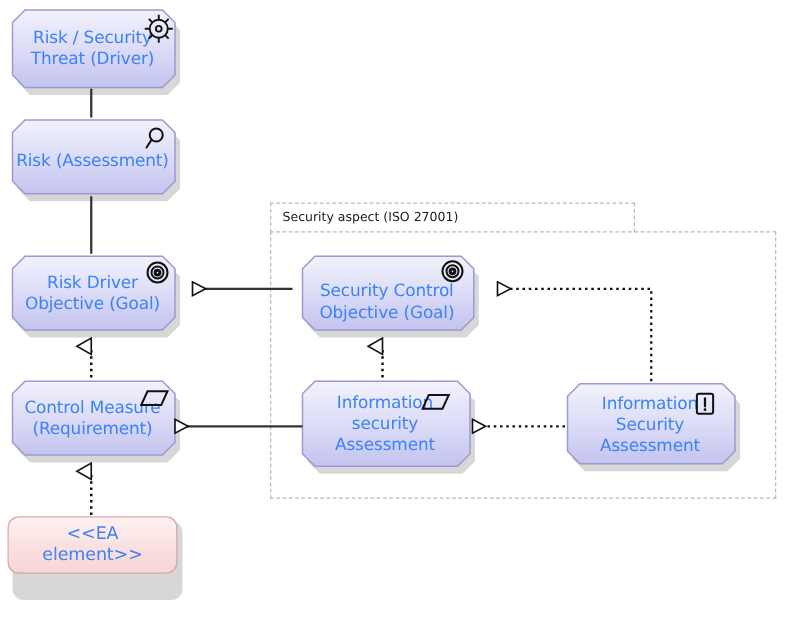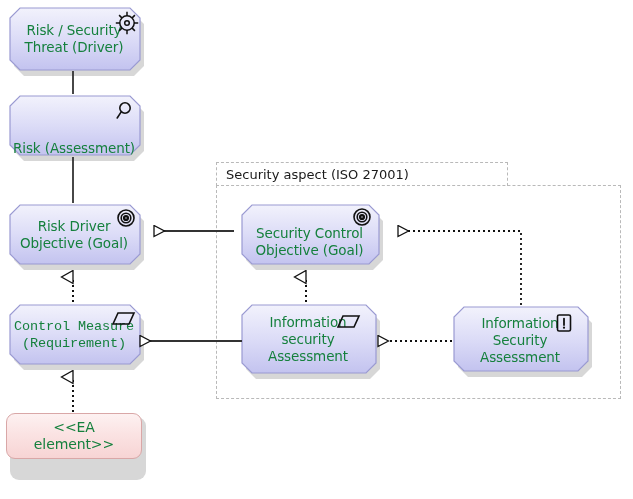--- a/index.html
+++ b/index.html
@@ -14,41 +14,41 @@
 
   
   .group-tab{
     position:absolute;
     border:1px dashed #b9b9b9;
     border-bottom:none;
     background:#ffffff;
     box-sizing:border-box;
     display:flex;align-items:center;
     padding-left:9px;
-    font-size:13px;color:#1a1a1a;
+    font-size:10px;color:#1a1a1a;
     white-space:nowrap;
   }
   .group-body{
     position:absolute;
     border:1px dashed #b9b9b9;
     background:transparent;
     box-sizing:border-box;
   }
 
   
   .node{
     position:absolute;
     box-sizing:border-box;
     display:flex;
     align-items:center;
     justify-content:center;
     text-align:center;
     font-size:13.5px;
     line-height:17px;
-    color:#15803d;
+    color:#3b82f6;
     letter-spacing:-0.1px;
   }
   .node .label{ position:relative; z-index:3; padding:0 6px; pointer-events:none;}
   .node .shapebg{position:absolute;left:0;top:0;width:100%;height:100%;z-index:1;}
   .node .ico{position:absolute;z-index:4;}
   .node.pink .shapebg{
     border:1px solid #d9a7a7;
     border-radius:9px;
     background:linear-gradient(to bottom,#fdf1f1 0%,#fbe3e3 45%,#f7d4d4 100%);
     box-sizing:border-box;
@@ -145,21 +145,21 @@
           <line x1="5.1" y1="5.1" x2="8.1" y2="8.1"></line>
           <line x1="17.9" y1="17.9" x2="20.9" y2="20.9"></line>
           <line x1="20.9" y1="5.1" x2="17.9" y2="8.1"></line>
           <line x1="8.1" y1="17.9" x2="5.1" y2="20.9"></line>
         </g>
       </svg>
     </span>
     <span class="label" style="margin-top:-1px;"><span>Risk / Security</span><br><span>Threat (Driver)</span></span>
   </div>
 
-  <div class="node" style="left:6px;top:94px;width:136px;height:63px;align-items:flex-end;">
+  <div class="node" style="left:6px;top:94px;width:136px;height:63px;">
     <svg class="octsvg" width="140" height="67" viewBox="0 0 140 67">
       <polygon points="14,4 124,4 134,14 134,53 124,63 14,63 4,53 4,14" fill="#d7d7d7" transform="translate(4,4)"></polygon>
       <linearGradient id="g2" x1="0" y1="0" x2="0" y2="1">
         <stop offset="0" stop-color="#f2f2fc"></stop>
           <stop offset="0.5" stop-color="#dcdcf7"></stop>
           <stop offset="1" stop-color="#c3c3ef"></stop>
       </linearGradient>
       <polygon points="14,2 124,2 134,12 134,51 124,61 14,61 4,51 4,12" fill="url(#g2)" stroke="#9a9ad2" stroke-width="1.2"></polygon>
     </svg>
     <span class="ico" style="right:6px;top:6px;">
@@ -203,21 +203,21 @@
           <stop offset="0.5" stop-color="#dcdcf7"></stop>
           <stop offset="1" stop-color="#c3c3ef"></stop>
       </linearGradient>
       <polygon points="14,2 124,2 134,12 134,51 124,61 14,61 4,51 4,12" fill="url(#g4)" stroke="#9a9ad2" stroke-width="1.2"></polygon>
     </svg>
     <span class="ico" style="right:6px;top:8px;">
       <svg width="24" height="16" viewBox="0 0 24 16">
         <polygon points="6,2 22,2 17,13 1,13" fill="none" stroke="#111" stroke-width="1.6"></polygon>
       </svg>
     </span>
-    <span class="label" style="margin-top:1px;font-family:Liberation Mono, monospace;"><span>Control Measure</span><br><span>(Requirement)</span></span>
+    <span class="label" style="margin-top:1px;"><span>Control Measure</span><br><span>(Requirement)</span></span>
   </div>
 
   <div class="node pink" style="left:6px;top:413px;width:136px;height:46px;">
     <div class="shadow" style="left:4px;top:4px;width:136px;height:63px;border-radius:9px;"></div>
     <div class="shapebg"></div>
     <span class="label" style="font-size:14px;"><span>&lt;&lt;EA element&gt;&gt;</span></span>
   </div>
 
   <div class="node" style="left:238px;top:203px;width:143px;height:63px;">
     <svg class="octsvg" width="148" height="67" viewBox="0 0 148 67">

